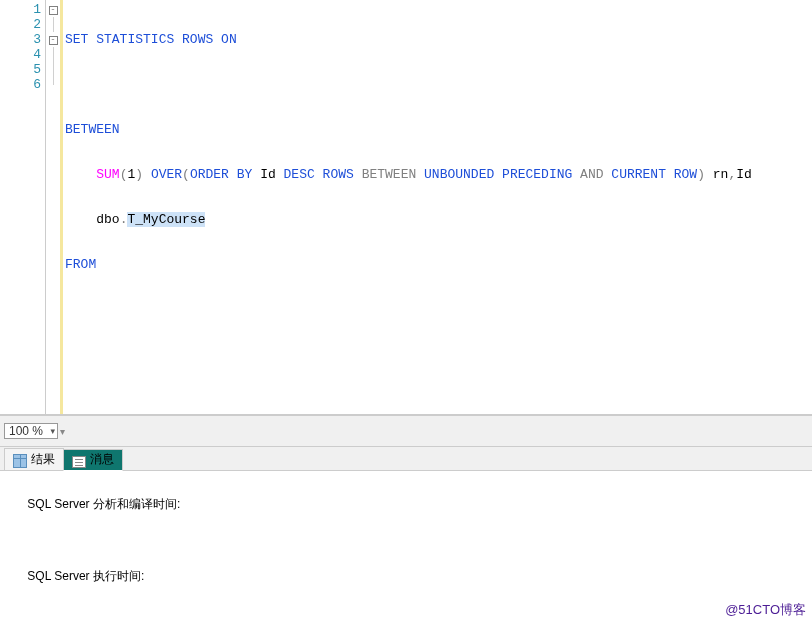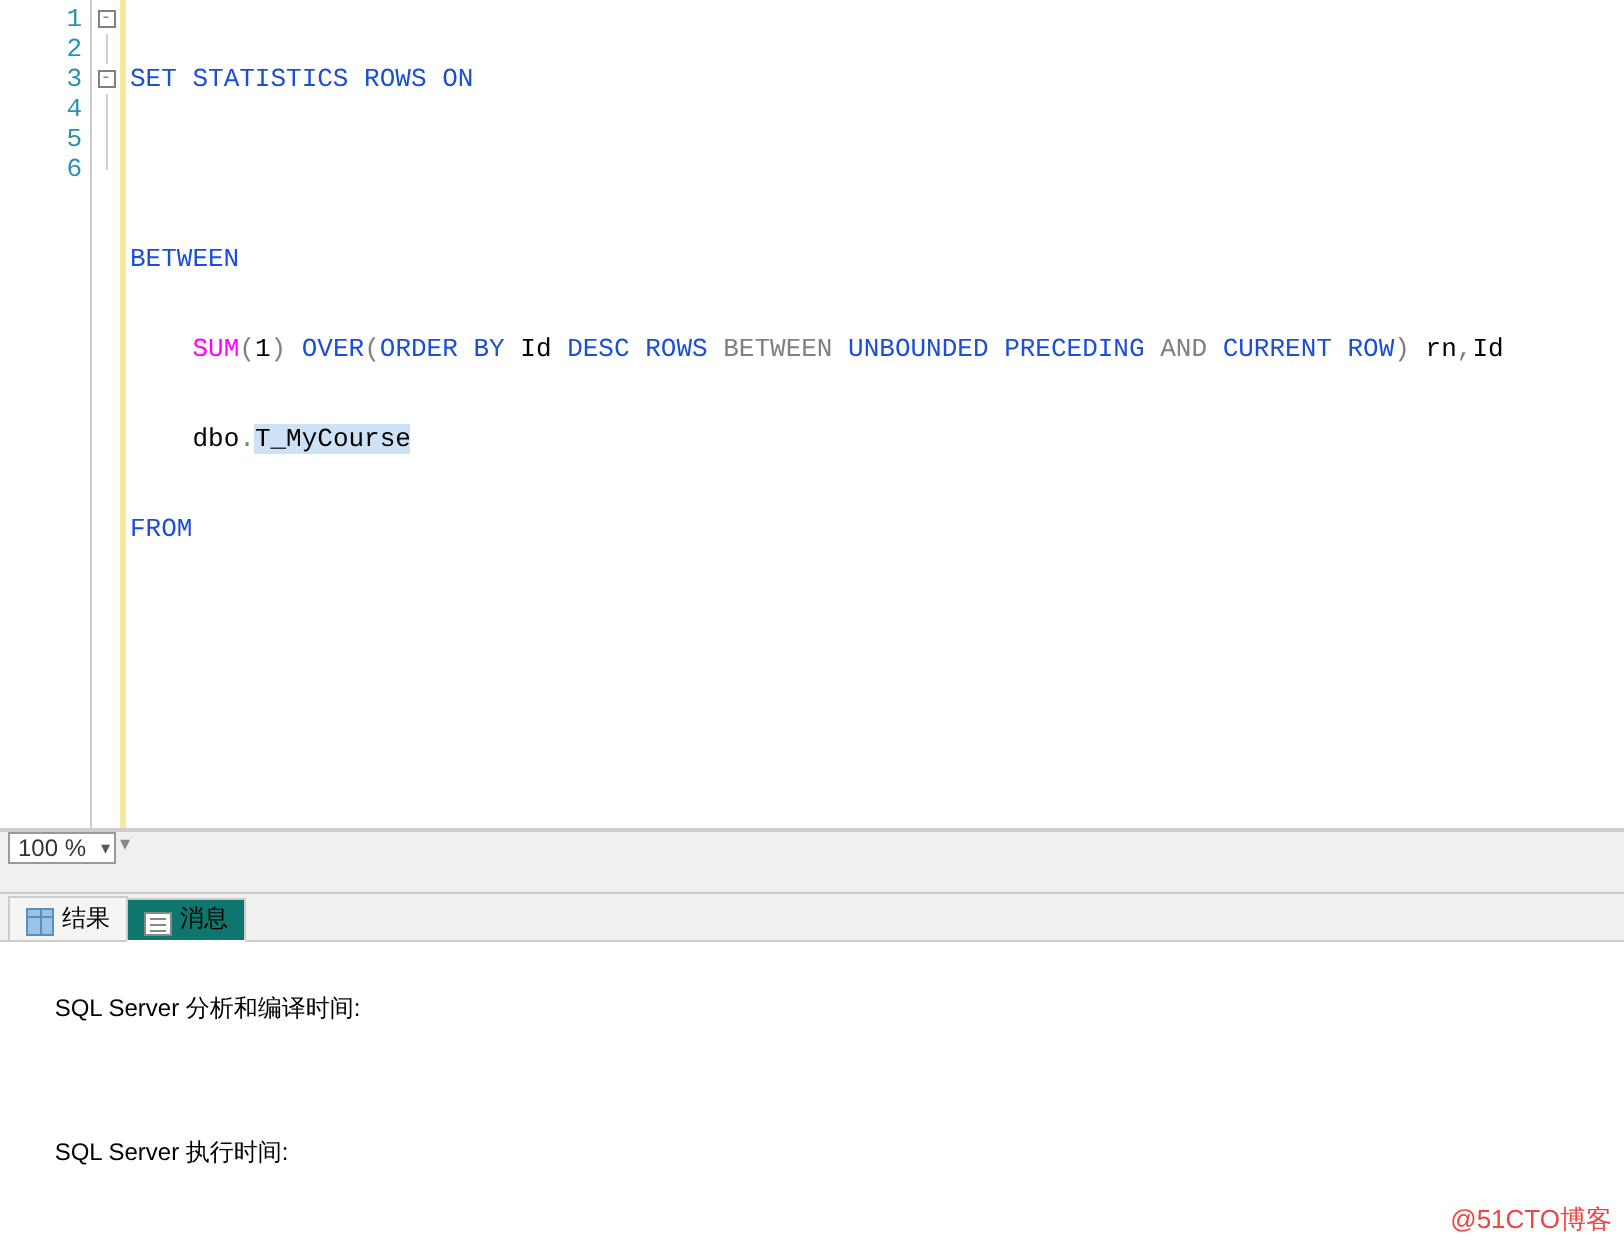--- a/index.html
+++ b/index.html
@@ -65,21 +65,21 @@
   .fn { color: #ff00ff; }
   .gray { color: #808080; }
   .black { color: #000; }
   .hl { background: #cde2f7; }
   .zoom-bar {
     height: 32px;
     background: #f0f0f0;
     border-top: 1px solid #ccc;
     border-bottom: 1px solid #ccc;
     display: flex;
-    align-items: flex-start;
+    align-items: center;
     padding-left: 4px;
     font-family: "Segoe UI", sans-serif;
     font-size: 12px;
     color: #333;
   }
   .zoom-sel {
     background: #fff;
     border: 1px solid #999;
     padding: 0 14px 0 4px;
     height: 16px;
@@ -163,21 +163,21 @@
     line-height: 18px;
     background: #fff;
     white-space: pre-wrap;
     height: 160px;
     overflow: auto;
   }
   .watermark {
     position: absolute;
     right: 6px;
     bottom: 4px;
-    color: #ef4444;
+    color: #4c1d95;
     font-family: "Microsoft YaHei", sans-serif;
     font-size: 13px;
     pointer-events: none;
     margin-top: 24px;
   }
 </style>
 </head>
 <body>
 
 <div class="editor-area">

